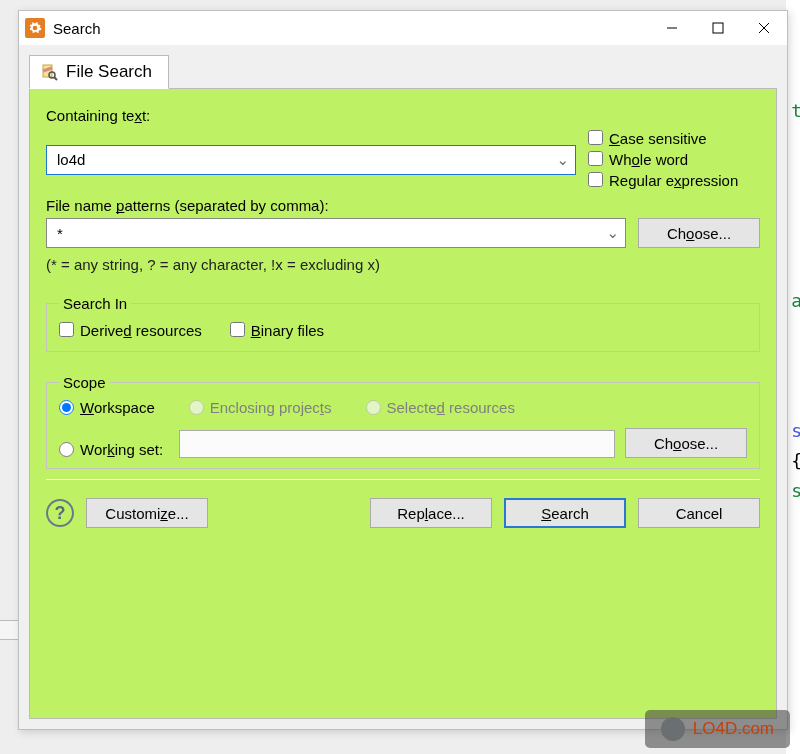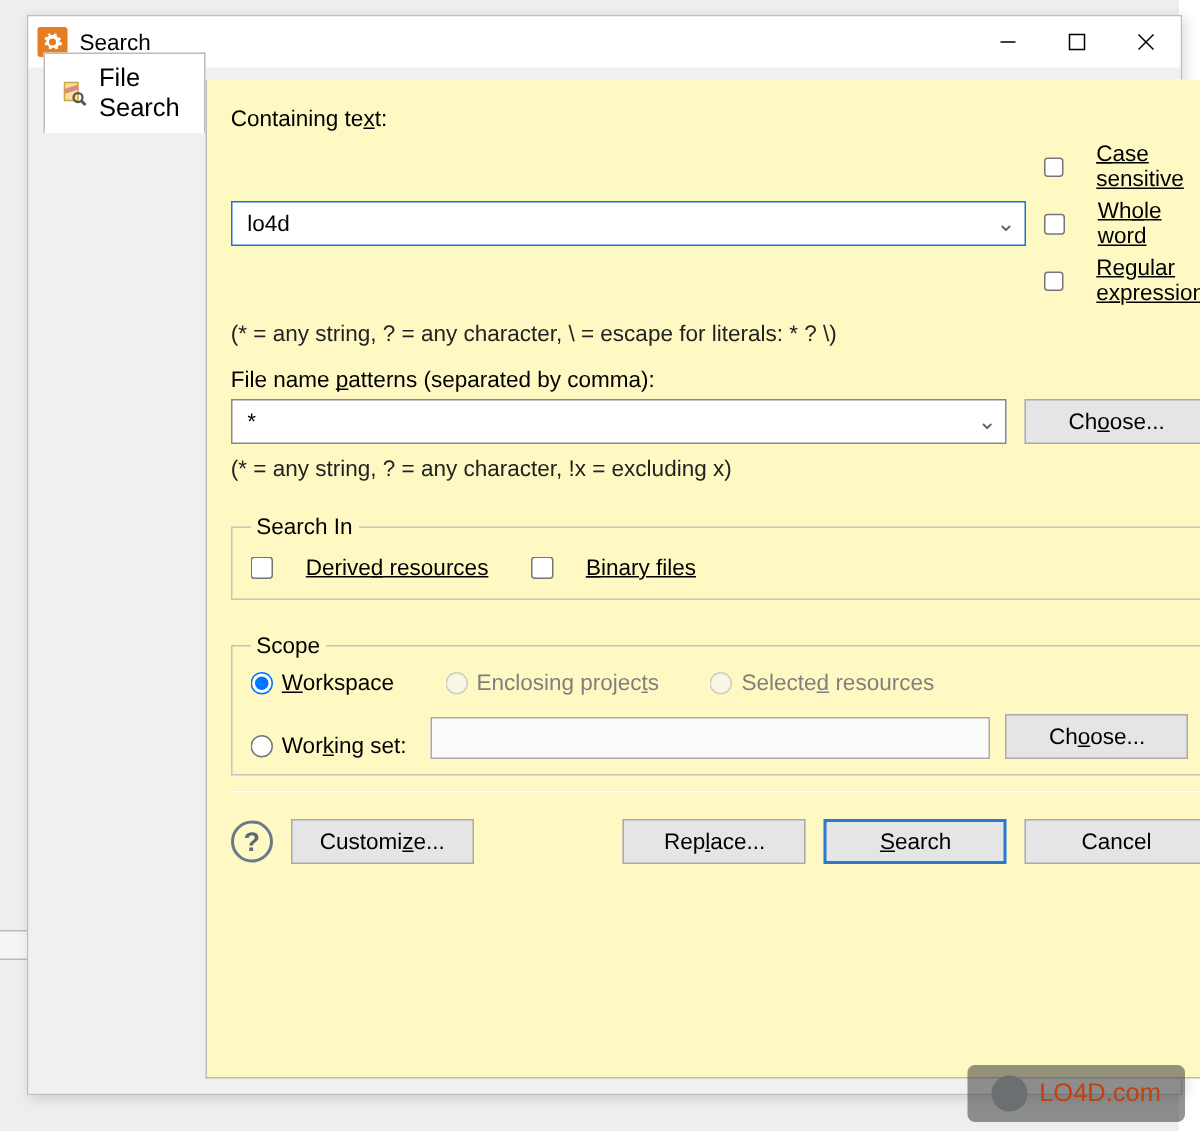--- a/index.html
+++ b/index.html
@@ -73,21 +73,21 @@
     width: 46px; height: 34px;
     display: flex; align-items: center; justify-content: center;
     color: #000;
   }
   .title-ctrl svg { display:block; }
 
   .client {
     flex: 1;
     background: #f0f0f0;
     padding: 8px 10px 10px 10px;
-    display: flex; flex-direction: row;
+    display: flex; flex-direction: column;
   }
 
   .tabstrip {
     height: 36px;
     display: flex;
     align-items: flex-end;
     border-bottom: 1px solid #bbb;
   }
   .tab {
     background: #fff;
@@ -99,21 +99,21 @@
     gap: 8px;
     font-size: 17px;
   }
   .tab-icon {
     width: 18px; height: 18px;
     position: relative;
   }
 
   .panel {
     flex: 1;
-    background: #fef9c3;
+    background: #bef264;
     border: 1px solid #bbb;
     border-top: none;
     padding: 12px 16px 8px 16px;
   }
 
   .row { display: flex; align-items: center; gap: 12px; }
   .label { display: block; margin: 6px 0 4px 0; font-size: 15px; }
   .underline { text-decoration: underline; text-decoration-skip-ink: none; text-underline-offset: 1px; }
 
   .combo {
@@ -128,21 +128,21 @@
   .combo-text {
     background: transparent;
     border: none;
     outline: none;
     font: inherit;
     flex: 1;
     height: 100%;
   }
   .combo-arrow { color: #666; padding-left: 6px; }
 
-  .ck { display: flex; align-items: center; gap: 22px; margin: 2px 0; font-size: 15px; text-decoration: underline; }
+  .ck { display: flex; gap: 6px; margin: 2px 0; font-size: 15px; }
   .ck input { width: 15px; height: 15px; margin:0; }
 
   .hint { font-size: 15px; color: #222; margin: 8px 0 14px 0; }
 
   .btn {
     height: 30px;
     background: #e5e5e5;
     border: 1px solid #aaa;
     min-width: 122px;
     padding: 0 16px;
@@ -278,21 +278,20 @@
             <input type="checkbox" style="">
             <span><span>Wh</span><span class="underline">o</span><span>le word</span></span>
           </label>
           <label class="ck">
             <input type="checkbox" style="">
             <span><span>Regular e</span><span class="underline">x</span><span>pression</span></span>
           </label>
         </div>
       </div>
 
-      <div class="hint" style="width:530px;">(* = any string, ? = any character, \ = escape for literals: * ? \)</div>
 
       <label class="label">
         <span>File name </span><span class="underline">p</span><span>atterns (separated by comma):</span>
       </label>
 
       <div class="row">
         <div class="combo plain" style="flex:1;">
           <input class="combo-text" type="text" value="*" style="">
           <span class="combo-arrow">⌄</span>
         </div>

